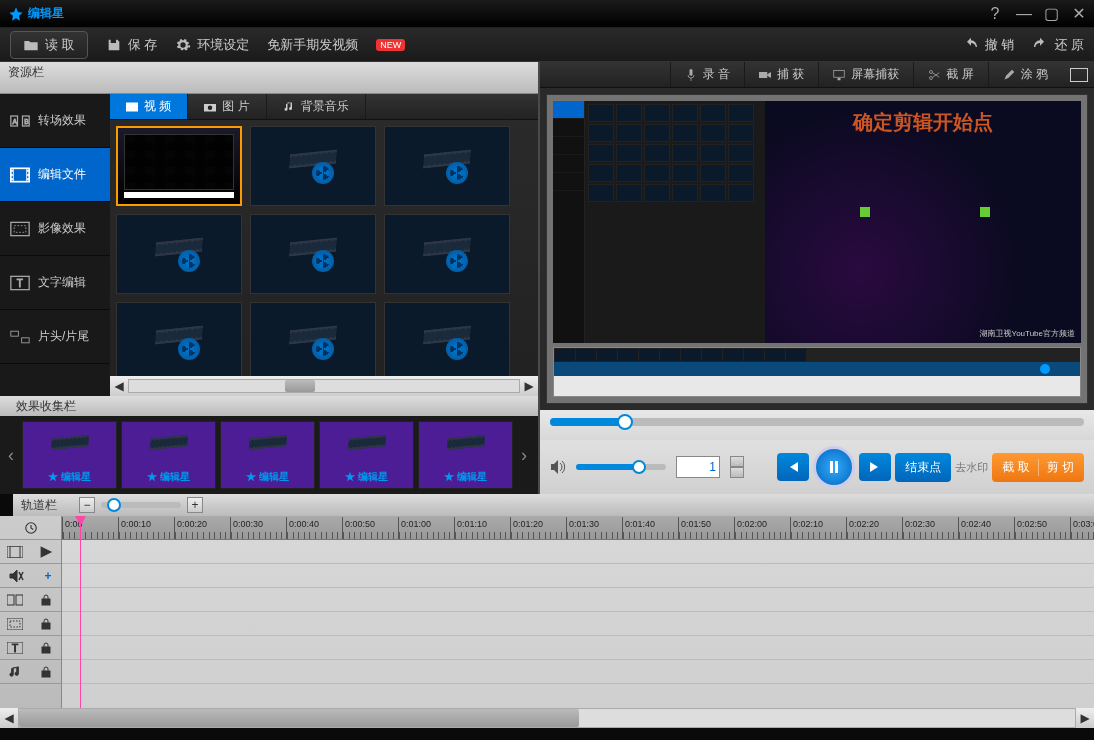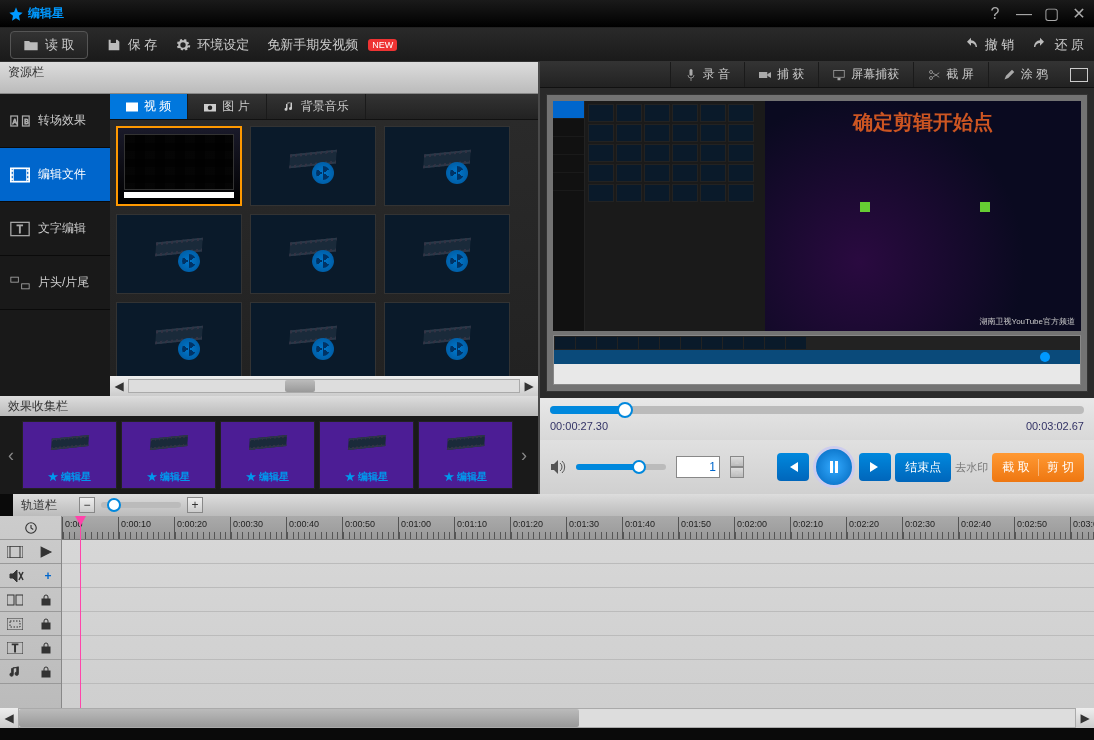--- a/index.html
+++ b/index.html
@@ -10,21 +10,21 @@
 .titlebar .logo { color: #0099ff; font-weight: bold; display: flex; align-items: center; gap: 4px; }
 .titlebar .logo svg { width: 16px; height: 16px; fill: #0099ff; }
 .titlebar .spacer { flex: 1; }
 .winbtn { width: 14px; height: 14px; margin-left: 14px; cursor: pointer; color: #aaa; font-size: 16px; line-height: 14px; text-align: center; }
 
 
 .toolbar { height: 34px; background: linear-gradient(#2a2a2a, #1a1a1a); display: flex; align-items: center; padding: 0 10px; border-bottom: 1px solid #333; gap: 18px; }
 .tbtn { display: flex; align-items: center; gap: 6px; color: #ccc; cursor: pointer; font-size: 13px; }
 .tbtn.primary { padding: 4px 12px; border: 1px solid #555; border-radius: 4px; background: linear-gradient(#333, #222); }
 .tbtn svg { width: 16px; height: 16px; fill: #bbb; }
-.new-badge { background: #e33; color: #fff; font-size: 9px; padding: 1px 4px; border-radius: 3px; margin-left: 4px; }
+.new-badge { background: #e33; color: #fff; font-size: 9px; padding: 1px 4px; border-radius: 3px; margin-left: 12px; }
 
 
 .main { display: flex; height: 432px; }
 .left { width: 540px; display: flex; flex-direction: column; border-right: 2px solid #4a4a4a; }
 .right { flex: 1; display: flex; flex-direction: column; }
 
 
 .resource-label { height: 36px; background: linear-gradient(#ddd, #bbb); color: #333; font-size: 12px; padding: 2px 8px; border-bottom: 1px solid #888; }
 .res-row { display: flex; height: 302px; }
 .catlist { width: 110px; background: #191919; }
@@ -46,21 +46,21 @@
 .thumb-screenshot { background: linear-gradient(#1a1a2a, #000); }
 .thumb-screenshot::before { content:""; position:absolute; left:6px; top:6px; right:6px; bottom:14px; background: repeating-linear-gradient(#222 0 8px, #111 8px 16px), repeating-linear-gradient(90deg,#222 0 10px,#111 10px 20px); background-blend-mode: multiply; border:1px solid #333; }
 .thumb-screenshot::after { content:""; position:absolute; left:6px; right:6px; bottom:6px; height:6px; background:#fff; }
 
 .hscroll { height: 20px; background: linear-gradient(#eee, #ccc); display: flex; align-items: center; }
 .hscroll .arrow { width: 18px; text-align: center; color: #333; cursor: pointer; }
 .hscroll .track { flex: 1; height: 14px; background: #ddd; border: 1px solid #aaa; position: relative; }
 .hscroll .hthumb { position: absolute; left: 40%; width: 30px; height: 100%; background: linear-gradient(#bbb, #999); border-radius: 2px; }
 
 
-.fx-label { height: 20px; background: linear-gradient(#ddd, #bbb); color: #333; padding: 2px 8px; }
+.fx-label { height: 20px; background: linear-gradient(#ddd, #bbb); color: #333; padding: 2px 16px; }
 .fx-strip { height: 88px; background: #1a1a1a; display: flex; align-items: center; padding: 0 4px; gap: 4px; }
 .fx-strip .navarrow { width: 14px; color: #888; cursor: pointer; font-size: 18px; text-align: center; }
 .fx-thumb { width: 95px; height: 68px; background: #4c1d95; border: 1px solid #222; position: relative; }
 .fx-thumb .brand { position: absolute; bottom: 4px; left: 0; right: 0; text-align: center; color: #0099ee; font-size: 10px; font-weight: bold; }
 
 
 .preview-tabs { height: 26px; background: linear-gradient(#333, #222); display: flex; justify-content: flex-end; align-items: center; padding-right: 6px; gap: 0; border-bottom: 1px solid #111; }
 .preview-tab { padding: 12px 14px; height: 100%; display: flex; align-items: center; gap: 6px; color: #ccc; cursor: pointer; font-size: 12px; border-left: 1px solid #1a1a1a; }
 .preview-tab svg { width: 12px; height: 12px; fill: #aaa; }
 .preview-square { width: 18px; height: 14px; border: 1px solid #ccc; margin-left: 8px; cursor: pointer; }
@@ -218,20 +218,27 @@
               <circle cx="2.5" cy="14" r="1"></circle>
               <circle cx="21.5" cy="4" r="1"></circle>
               <circle cx="21.5" cy="9" r="1"></circle>
               <circle cx="21.5" cy="14" r="1"></circle>
             </svg>
           <span>编辑文件</span>
         </div>
         <div class="catitem">
           <svg viewBox="0 0 24 18">
               <rect x="1" y="1" width="22" height="16" fill="none" stroke-width="1.5"></rect>
+              <rect x="5" y="5" width="14" height="8" stroke-dasharray="2" fill="none"></rect>
+            </svg>
+          <span>影像效果</span>
+        </div>
+        <div class="catitem">
+          <svg viewBox="0 0 24 18">
+              <rect x="1" y="1" width="22" height="16" fill="none" stroke-width="1.5"></rect>
               <text x="8" y="14" font-size="12" fill="#aaa">T</text>
             </svg>
           <span>文字编辑</span>
         </div>
         <div class="catitem">
           <svg viewBox="0 0 24 18">
               <rect x="1" y="2" width="9" height="6" fill="none"></rect>
               <rect x="14" y="10" width="9" height="6" fill="none"></rect>
             </svg>
           <span>片头/片尾</span>
@@ -460,24 +467,20 @@
               <div></div>
             </div>
           <div class="mini-controls"></div>
         </div>
       </div>
     </div>
     <div class="scrub-area">
       <div class="scrub-track">
         <div class="scrub-fill"></div>
           <div class="scrub-handle"></div>
-      </div>
-      <div class="time-row">
-        <span>00:00:27.30</span>
-        <span>00:03:02.67</span>
       </div>
     </div>
     <div class="vol-row">
       <svg width="16" height="14" viewBox="0 0 16 14">
           <path d="M1 4h3l4-4v14l-4-4H1z" fill="#555"></path>
           <path d="M10 3a5 5 0 010 8M12 1a8 8 0 010 12" stroke="#555" fill="none"></path>
         </svg>
       <div class="vol-track">
           <div class="vol-fill"></div>
           <div class="vol-handle"></div>

